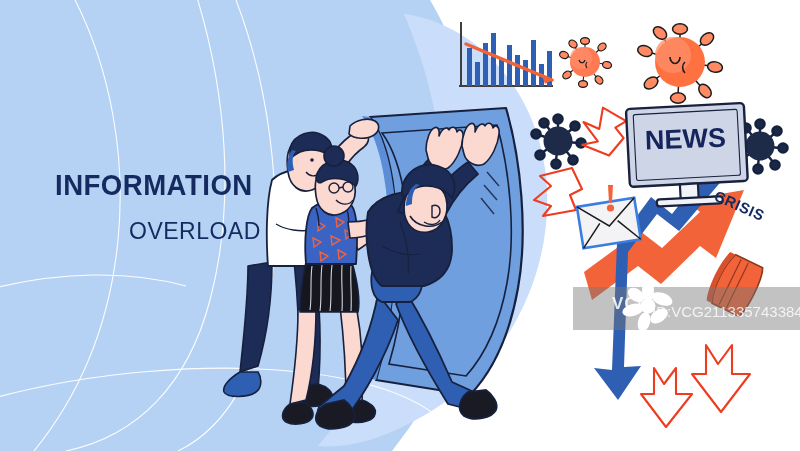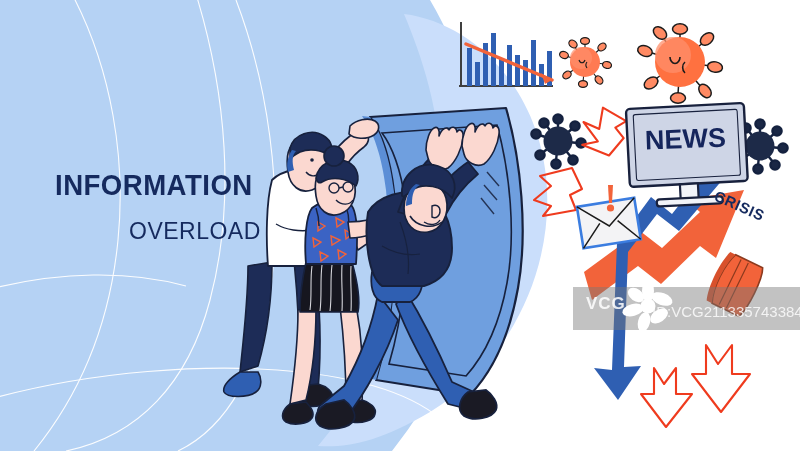--- a/index.html
+++ b/index.html
@@ -52,21 +52,21 @@
     white-space: nowrap;
     margin-left: 41px;
   }
   .wm-text {
     position: absolute;
     color: rgba(255,255,255,0.85);
     font-family: "Liberation Sans", sans-serif;
     pointer-events: none;
   }
   #wm-vcg {
-    left: 586px;
+    left: 612px;
     top: 294px;
     font-size: 17px;
     font-weight: bold;
     letter-spacing: 1px;
   }
   #wm-id {
     left: 652px;
     top: 303px;
     font-size: 15px;
     font-weight: normal;

